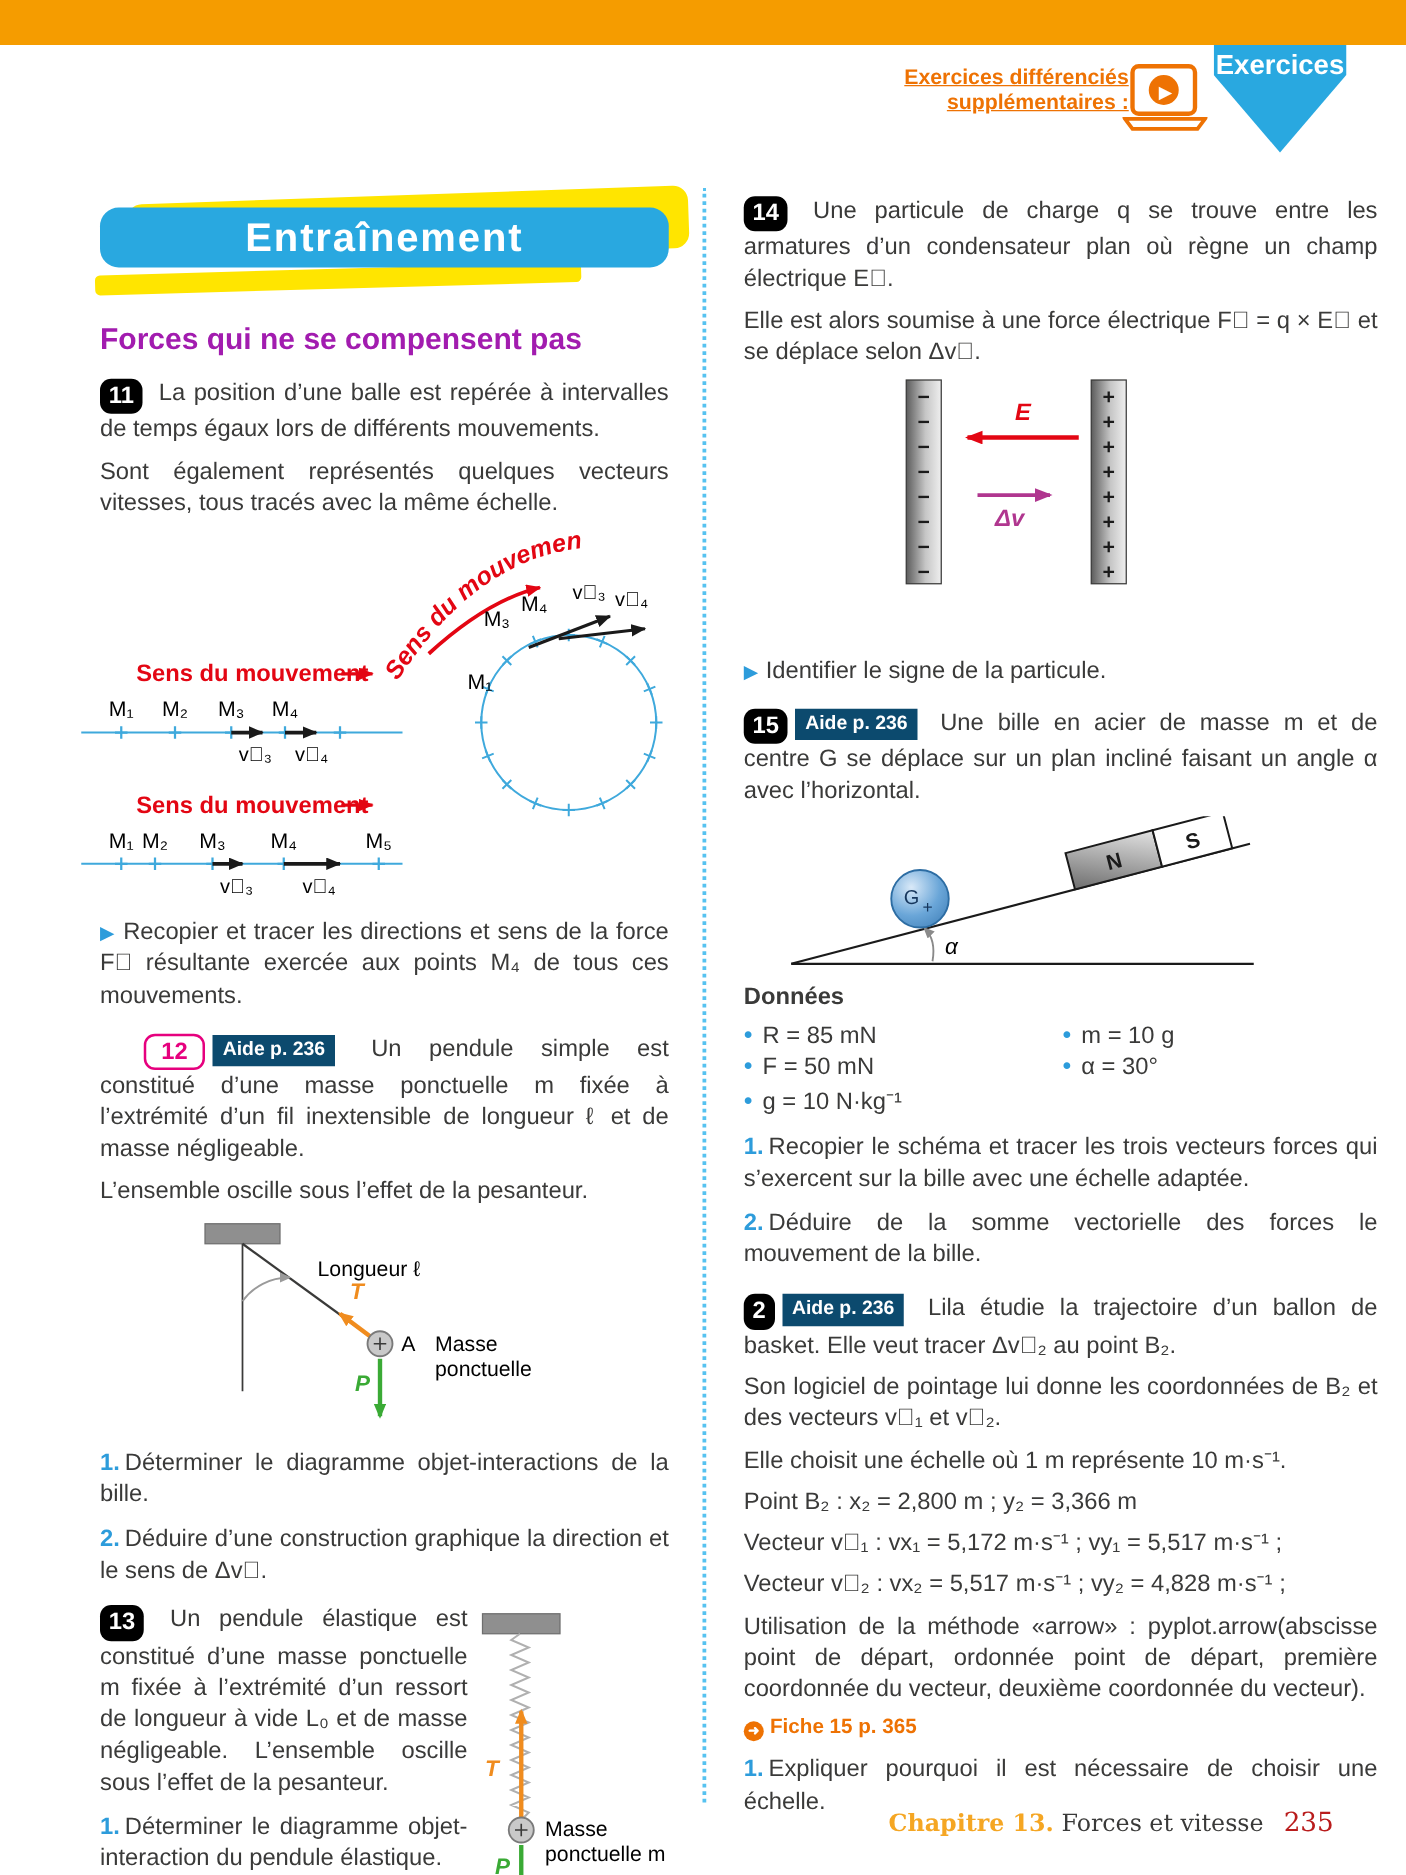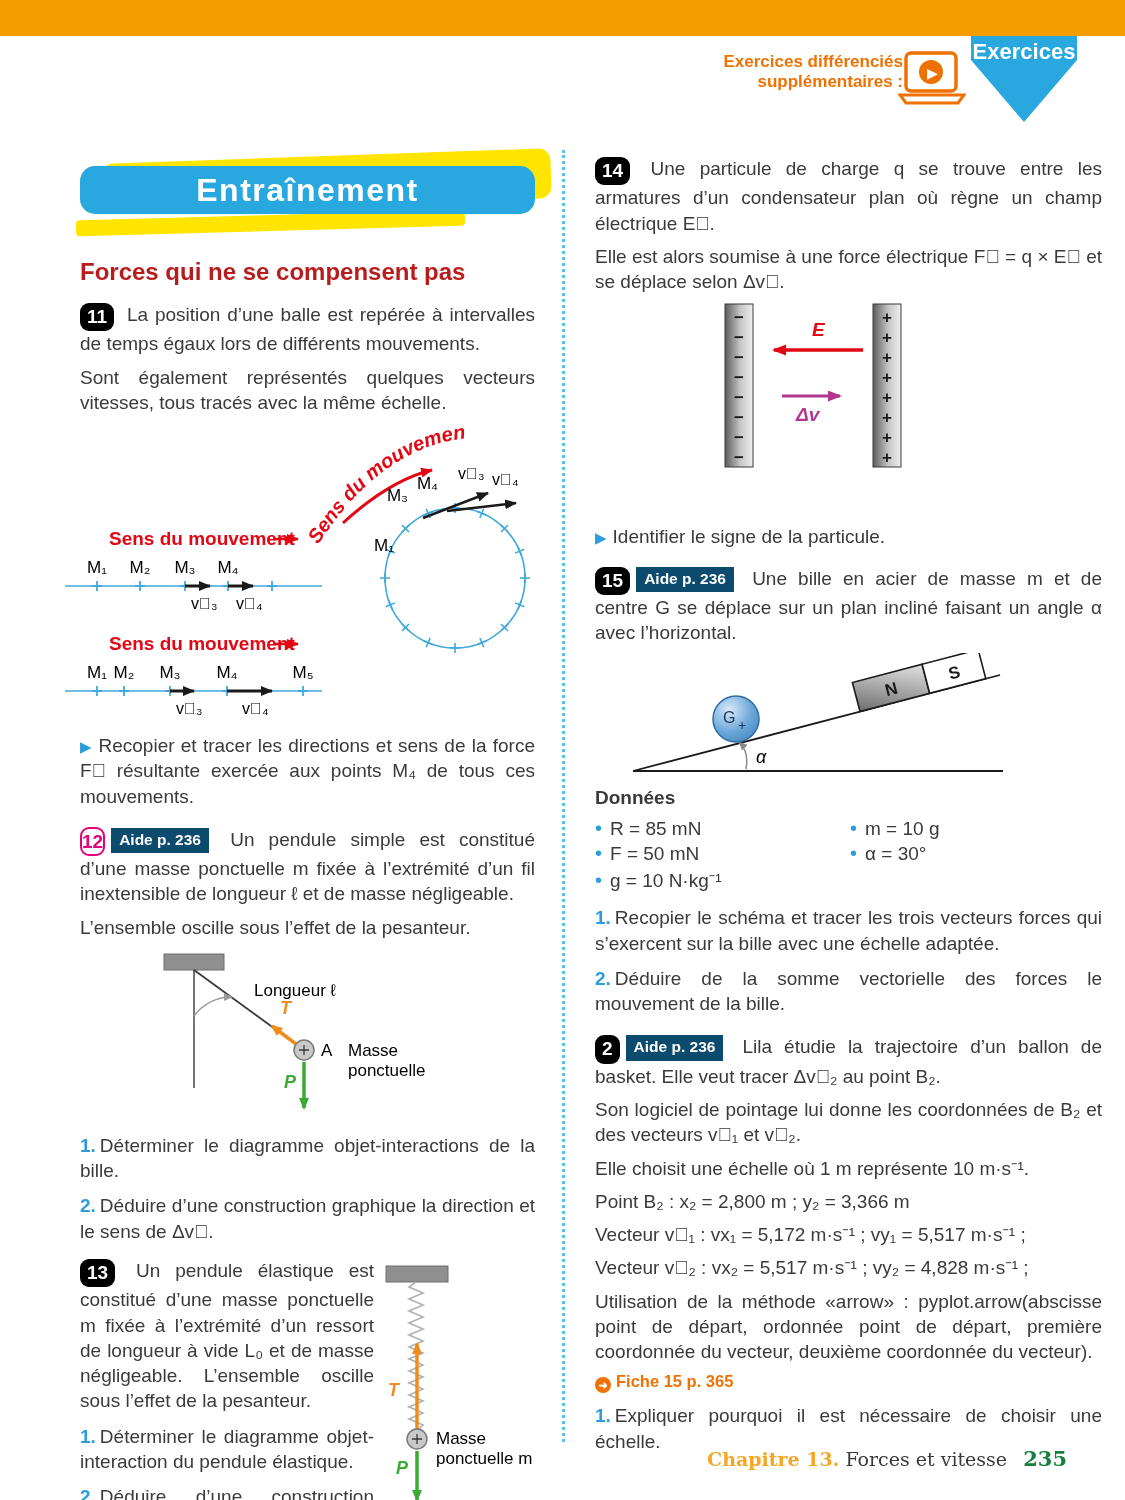--- a/index.html
+++ b/index.html
@@ -1,44 +1,44 @@
 <!DOCTYPE html>
 <html><head>
 <meta charset="utf-8">
 <style>
   html,body{margin:0;padding:0;}
   body{width:1125px;height:1500px;position:relative;background:#fff;overflow:hidden;
        font-family:"Liberation Sans",sans-serif;color:#3a3a39;}
   .topbar{position:absolute;left:0;top:0;width:1125px;height:36px;background:#F59C00;}
   
   .hdr-extra{position:absolute;right:222px;top:52px;text-align:right;color:#EE7203;
-             font-weight:bold;font-size:17px;line-height:1.2;}
+             font-weight:bold;font-size:17px;line-height:1.2;text-decoration:underline;}
   .laptop{position:absolute;left:898px;top:50px;}
   .banner-tri{position:absolute;left:971px;top:36px;}
   
   .leftcol{position:absolute;left:80px;top:160px;width:455px;}
   .rightcol{position:absolute;left:595px;top:156px;width:507px;}
   .divider{position:absolute;left:562px;top:150px;height:1292px;width:0;
            border-left:3.5px dotted #56C2F0;}
   
   .section-banner{position:relative;height:62px;margin:6px 0 30px;}
   .banner-yellow{position:absolute;left:22px;right:-16px;top:-10px;height:50px;
                  background:#FFE500;border-radius:12px;transform:rotate(-2deg);}
   .banner-yellow2{position:absolute;left:-4px;right:70px;bottom:-3px;height:16px;
                   background:#FFE500;transform:rotate(-1.6deg);border-radius:4px;}
   .banner-blue{position:absolute;left:0;right:0;top:0;height:48px;background:#29A8E0;
                border-radius:15px;display:flex;align-items:center;justify-content:center;
                color:#fff;font-size:32px;font-weight:bold;letter-spacing:1.5px;}
-  .red-heading{font-size:24px;font-weight:bold;color:#b91c1c;margin:0 0 16px;}
+  .red-heading{font-size:24px;font-weight:bold;color:#a21caf;margin:0 0 16px;}
   
   .para{font-size:19px;line-height:1.33;text-align:justify;margin:0 0 8px;}
   .para.nj{text-align:left;}
   .badge{display:inline-block;background:#000000;color:#fff;font-weight:bold;font-size:19px;
          border-radius:9px;padding:1px 7px 2px;margin-right:6px;vertical-align:-2px;}
-  .badge.outline{background:#fff;color:#E6007E;border:2.5px solid #E6007E;padding:0px 0 0px;}
+  .badge.outline{background:#fff;color:#E6007E;border:2.5px solid #E6007E;padding:0px 12px 0px;margin-left:35px;}
   .aide{display:inline-block;background:#0c4a6e;color:#fff;font-weight:bold;font-size:15.5px;
         padding:2px 8px 3px;margin-right:7px;vertical-align:1px;}
   .qline{font-size:19px;line-height:1.33;text-align:justify;margin:10px 0 8px;}
   .qnum{color:#2D9CDB;font-weight:bold;margin-right:4px;}
   .tri{color:#2D9CDB;font-size:15px;margin-right:6px;}
   .fiche{color:#EE7203;font-weight:bold;font-size:16.5px;margin:4px 0 2px;}
   .fiche-icon{display:inline-block;width:16px;height:16px;border-radius:50%;background:#EE7203;
               color:#fff;font-size:11px;line-height:16px;text-align:center;font-weight:bold;
               margin-right:5px;vertical-align:-2px;}
   
@@ -47,21 +47,21 @@
   .ex13-svg{position:absolute;left:288px;top:4px;}
   
   .donnees-title{font-size:19px;font-weight:bold;margin:6px 0 6px;}
   .donnees{display:flex;font-size:19px;}
   .dcol1{width:255px;}
   .ditem{margin:2px 0;}
   .dot{color:#2D9CDB;font-size:20px;margin-right:8px;}
   
   .footer{position:absolute;right:58px;top:1446px;font-family:"DejaVu Serif",serif;font-size:19px;}
   .footer .chap{color:#F5A623;font-weight:bold;}
-  .footer .pg{font-weight:bold;font-size:21px;margin-left:10px;color:#15803d;}
+  .footer .pg{font-weight:normal;font-size:21px;margin-left:10px;color:#b91c1c;}
   svg text{font-family:"Liberation Sans",sans-serif;}
   .svg-block{display:block;}
 </style>
 </head>
 <body>
 
 <div class="topbar"></div>
 
 <div class="hdr-extra">
   <div>Exercices différenciés</div>

